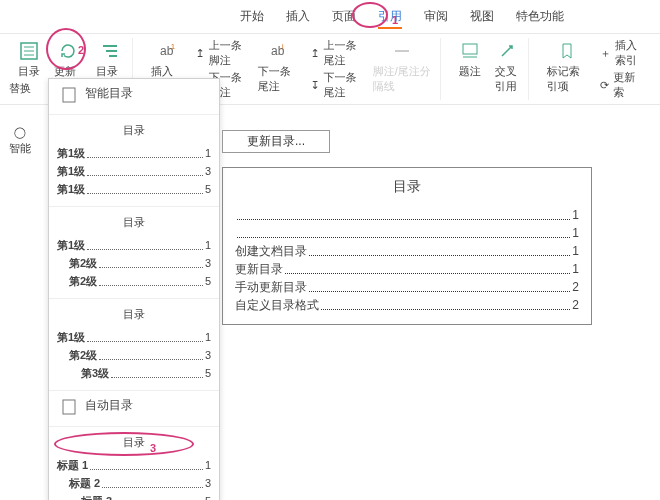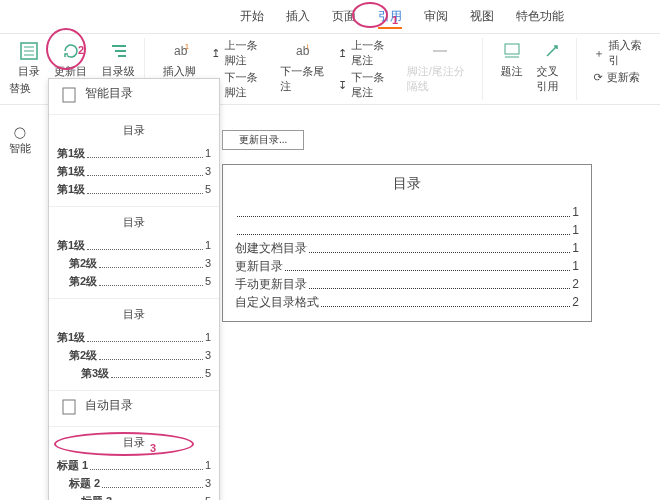--- a/index.html
+++ b/index.html
@@ -23,21 +23,21 @@
   .dropdown { position: absolute; left: 48px; top: 78px; width: 172px; background: #fff; border: 1px solid #d0d0d0; box-shadow: 0 2px 6px rgba(0,0,0,.15); }
   .dd-head { display: flex; gap: 6px; align-items: flex-start; padding: 6px 10px; border-bottom: 1px solid #eee; }
   .dd-block { padding: 6px 8px 8px; border-bottom: 1px solid #eee; }
   .dd-title { text-align: center; font-size: 11px; margin: 2px 0 6px; }
   .dd-line { display: flex; font-size: 11px; line-height: 18px; }
   .dd-line .t { white-space: nowrap; font-weight: bold; }
   .dd-line .dots { flex: 1; border-bottom: 1px dotted #666; margin: 0 2px 4px; }
   .dd-line .n { }
   .ind1 { margin-left: 12px; } .ind2 { margin-left: 24px; }
   .doc-area { position: absolute; left: 222px; top: 130px; width: 370px; }
-  .doc-hint { font-size: 10px; color: #333; border: 1px solid #999; padding: 2px 16px; display: inline-block; background:#fff;text-align:center; }
+  .doc-hint { font-size: 12px; color: #333; border: 1px solid #999; padding: 2px 24px; display: inline-block; background:#fff;text-align:center; }
   .doc-box { margin-top: 14px; border: 1px solid #888; padding: 10px 12px; }
   .doc-h { text-align: center; font-size: 14px; margin-bottom: 10px; }
   .toc-row { display: flex; font-size: 12px; line-height: 18px; }
   .toc-row .dots2 { flex: 1; border-bottom: 1px dotted #333; margin: 0 2px 4px; }
   
   .ic svg, .dd-ic svg { width: 20px; height: 20px; }
 </style>
 </head>
 <body>
 
@@ -145,20 +145,28 @@
     <div class="rb-btn">
       <span class="ic">
           <svg viewBox="0 0 20 20">
             <path d="M5 15 L15 5 M12 5h3v3" fill="none" stroke="#4a8" stroke-width="1.5"></path>
           </svg>
         </span>
       <span class="lbl">交叉引用</span>
     </div>
   </div>
   <div class="rb-group">
+    <div class="rb-btn">
+      <span class="ic">
+          <svg viewBox="0 0 20 20">
+            <path d="M6 3h8v14l-4-3-4 3z" fill="none" stroke="#4a8"></path>
+          </svg>
+        </span>
+      <span class="lbl">标记索引项</span>
+    </div>
     <div class="small-col">
       <div class="small-btn">
           <span>＋</span>
           <span>插入索引</span>
         </div>
       <div class="small-btn disabled">
           <span>⟳</span>
           <span>更新索</span>
         </div>
     </div>

